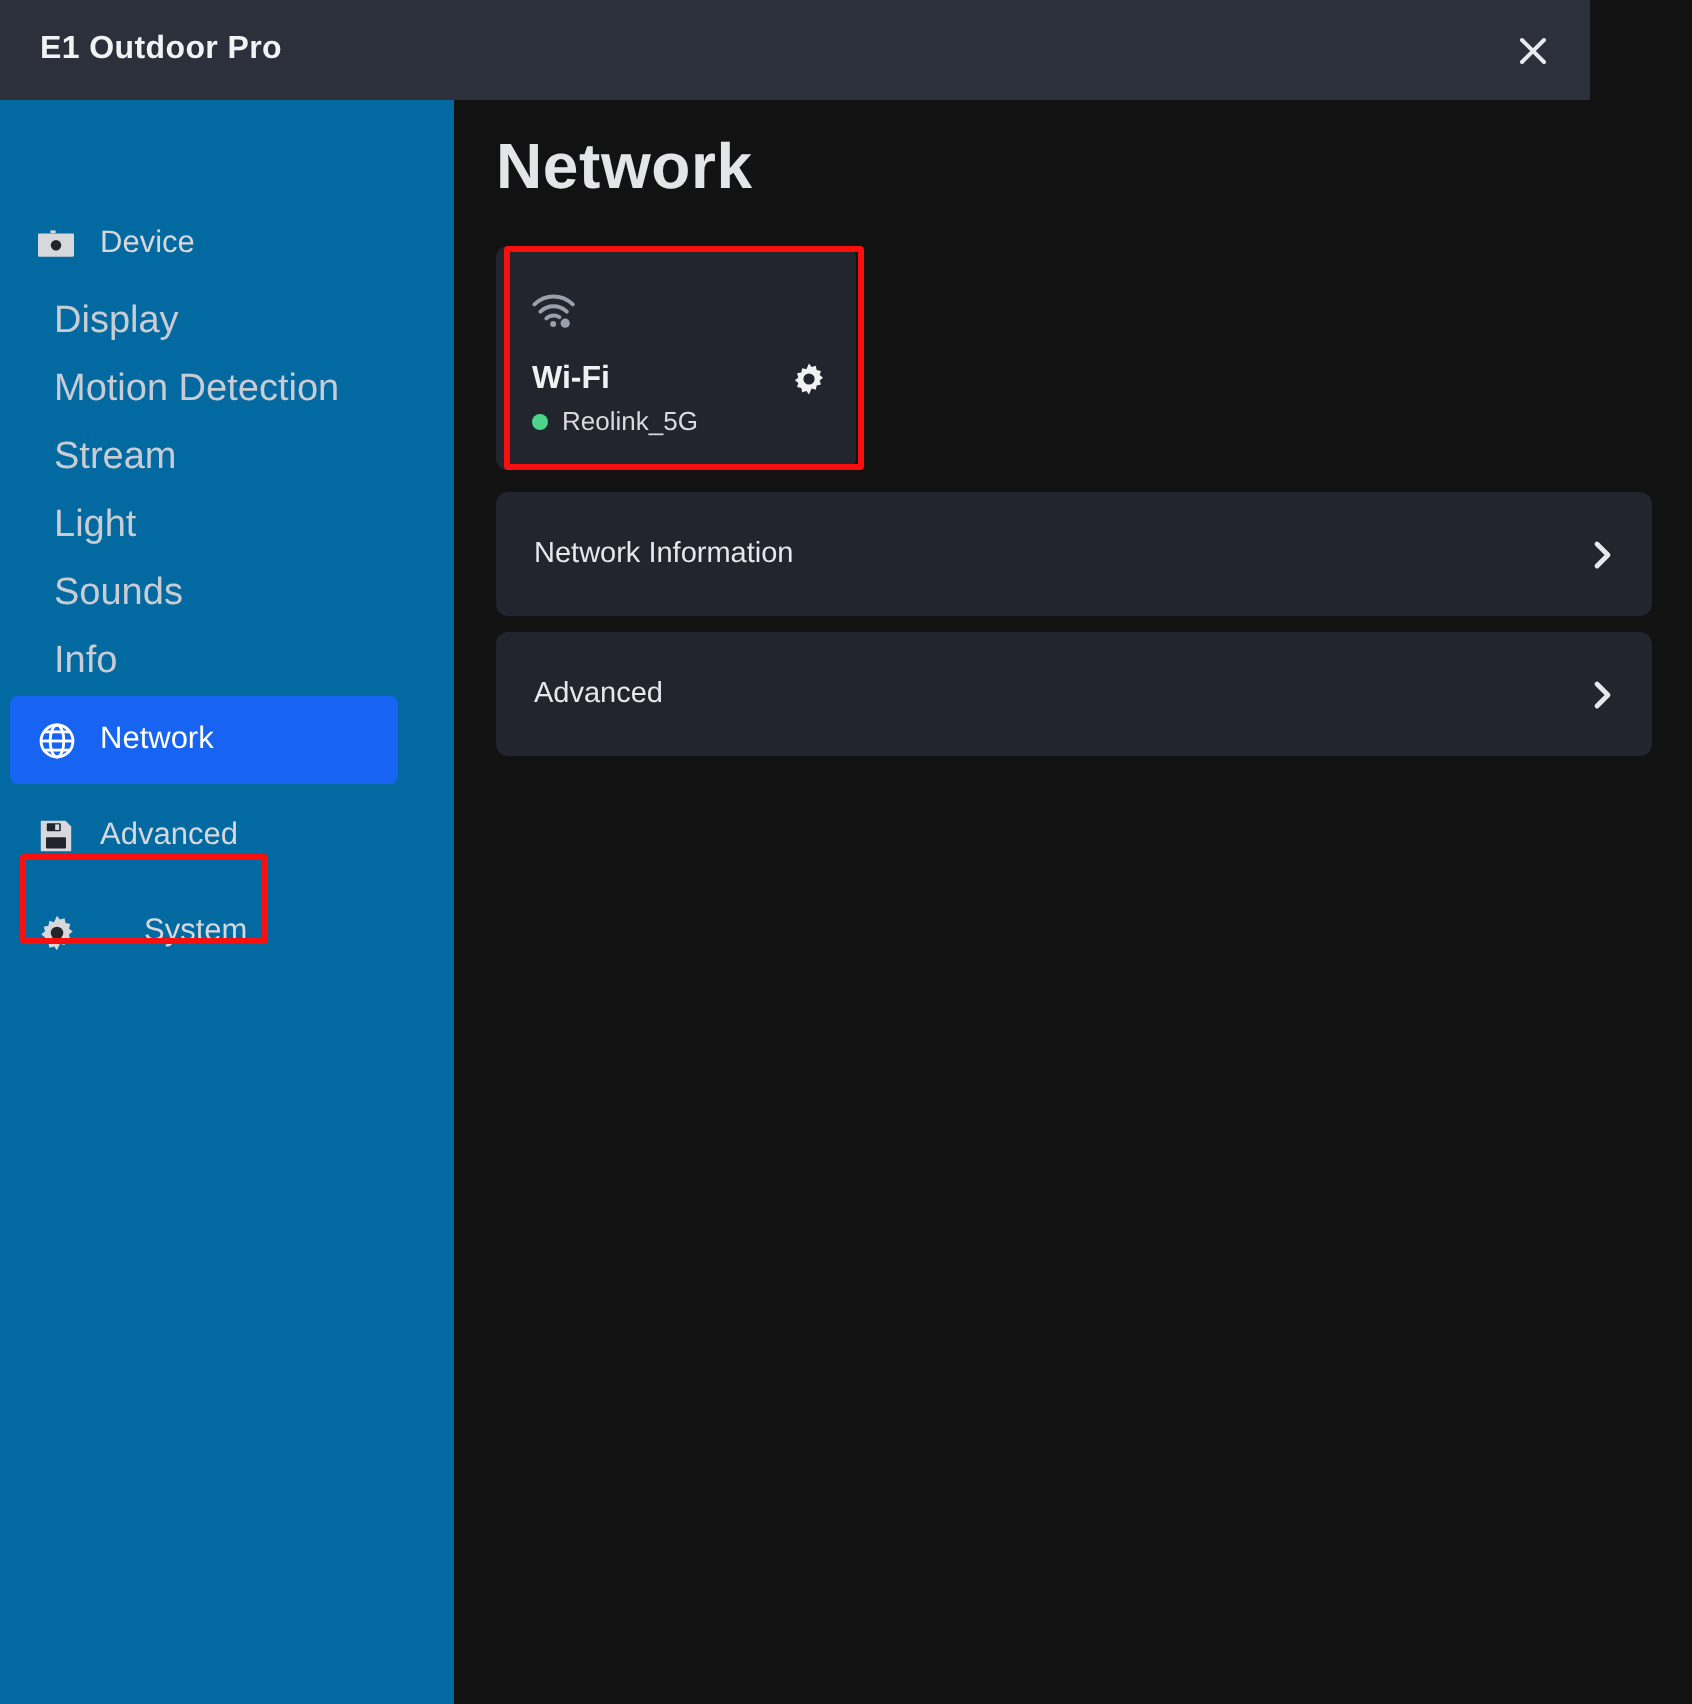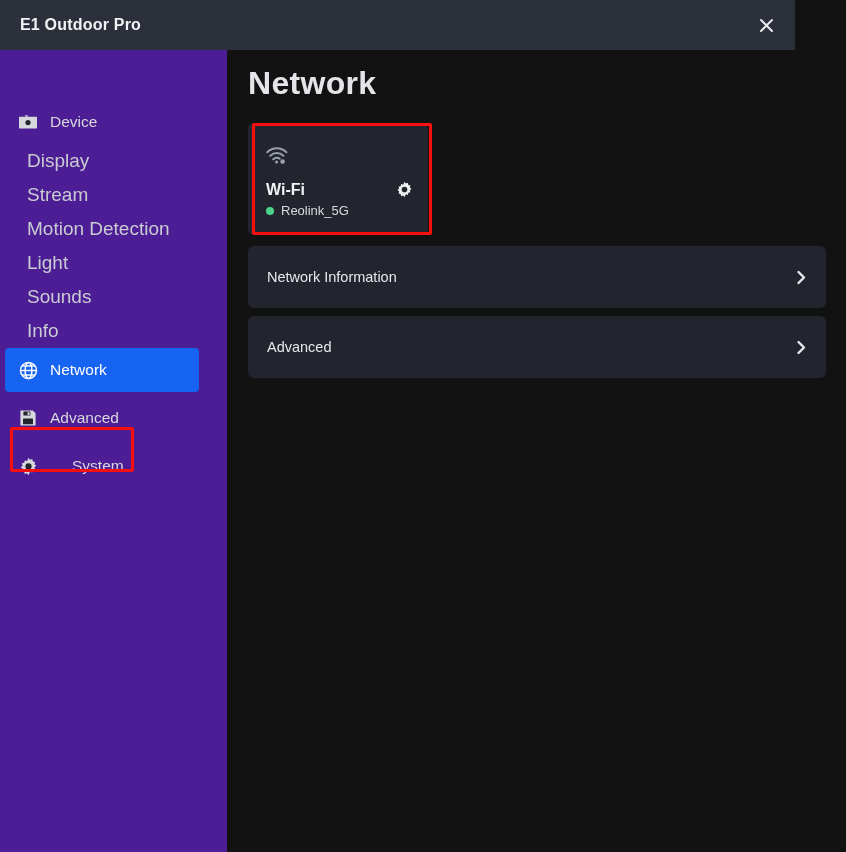--- a/index.html
+++ b/index.html
@@ -47,21 +47,21 @@
     cursor: pointer;
   }
   .titlebar-close svg { display: block; }
 
   
   .sidebar {
     position: absolute;
     left: 0; top: 50px;
     width: 227px;
     height: 802px;
-    background: #4c1d95;
+    background: #0369a1;
   }
 
   .nav-group { position: relative; }
 
   .nav-item {
     position: relative;
     display: flex;
     align-items: center;
     height: 44px;
     padding-left: 18px;
@@ -247,24 +247,24 @@
             <circle cx="9" cy="8.6" r="2.6" fill="#22242e"></circle>
           </svg>
         </span>
         <span class="nav-label">Device</span>
       </div>
 
       <div class="nav-sub">
         <span>Display</span>
       </div>
       <div class="nav-sub">
+        <span>Motion Detection</span>
+      </div>
+      <div class="nav-sub">
         <span>Stream</span>
-      </div>
-      <div class="nav-sub">
-        <span>Motion Detection</span>
       </div>
       <div class="nav-sub">
         <span>Light</span>
       </div>
       <div class="nav-sub">
         <span>Sounds</span>
       </div>
       <div class="nav-sub">
         <span>Info</span>
       </div>

